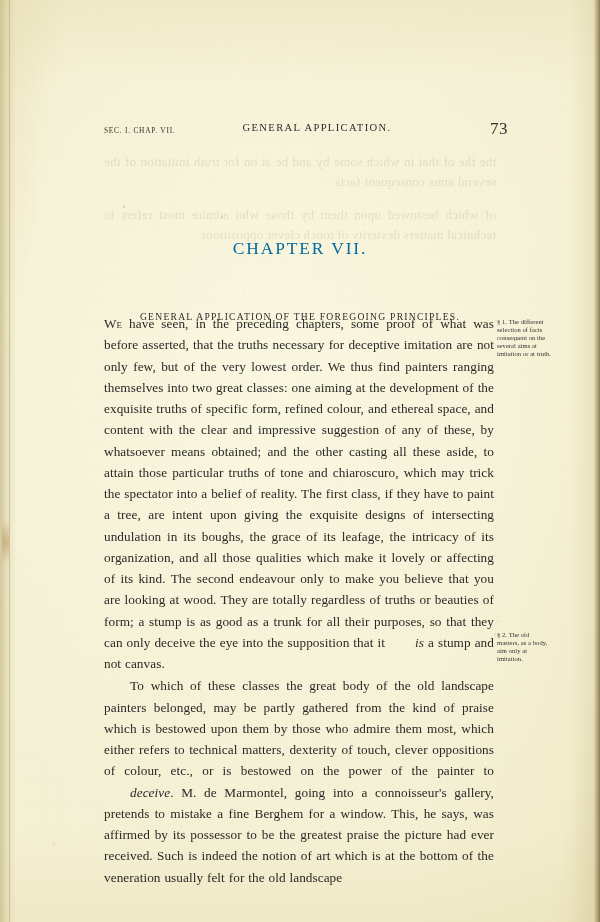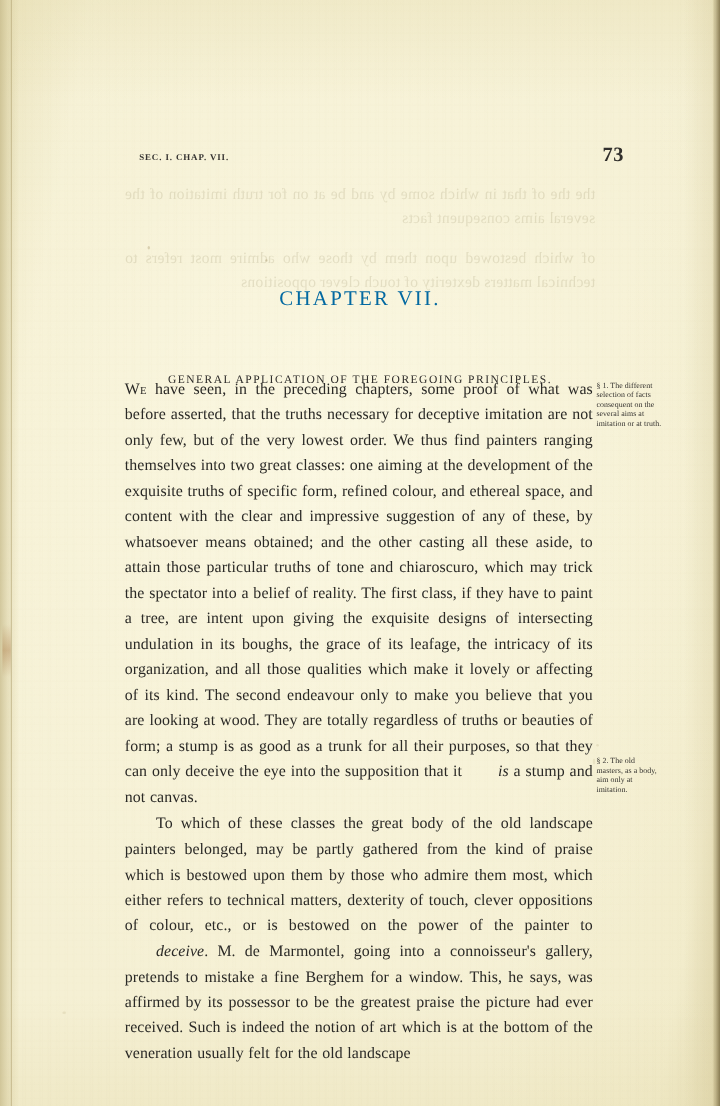--- a/index.html
+++ b/index.html
@@ -140,24 +140,23 @@
     letter-spacing: 0.2px;
     pointer-events: none;
     user-select: none;
     filter: blur(0.35px);
   }
   #bleed-top   { left: 104px; top: 152px;  width: 392px; }
   #bleed-mid   { left: 104px; top: 205px;  width: 392px; }
 
   #running-head {
     position: absolute;
-    left: 116px; top: 122px;
+    left: 104px; top: 122px;
     width: 400px;
     height: 18px;
-    font-weight: bold;
   }
   #sec-chap-label {
     position: absolute;
     left: 0; top: 4px;
     font-size: 7.4px;
     letter-spacing: 0.75px;
     font-variant: small-caps;
     color: #343230;
     white-space: nowrap;
   }
@@ -262,20 +261,21 @@
   <div class="binding-line"></div>
   <div class="binding-mark"></div>
   <div class="right-edge-soft"></div>
   <div class="right-edge"></div>
 
   <div class="bleed-block" id="bleed-top">the the of that in which some by and be at on for truth imitation of the several aims consequent facts</div>
   <div class="bleed-block" id="bleed-mid">of which bestowed upon them by those who admire most refers to technical matters dexterity of touch clever oppositions</div>
 
   <div id="running-head">
     <div id="sec-chap-label">SEC. I. CHAP. VII.</div>
+    <div id="running-title">GENERAL APPLICATION.</div>
     <div id="page-number">73</div>
   </div>
 
   <div id="chapter-heading">CHAPTER VII.</div>
   <div id="chapter-subtitle">GENERAL APPLICATION OF THE FOREGOING PRINCIPLES.</div>
 
   <div id="body-column">
     <p class="body-par"><span class="smallcap-open">We</span><span> have seen, in the preceding chapters, some proof of what was before asserted, that the truths necessary for deceptive imitation are not only few, but of the very lowest order.  We thus find painters ranging themselves into two great classes: one aiming at the development of the exquisite truths of specific form, refined colour, and ethereal space, and content with the clear and impressive suggestion of any of these, by whatsoever means obtained; and the other casting all these aside, to attain those particular truths of tone and chiaroscuro, which may trick the spectator into a belief of reality.  The first class, if they have to paint a tree, are intent upon giving the exquisite designs of intersecting undulation in its boughs, the grace of its leafage, the intricacy of its organization, and all those qualities which make it lovely or affecting of its kind.  The second endeavour only to make you believe that you are looking at wood.  They are totally regardless of truths or beauties of form; a stump is as good as a trunk for all their purposes, so that they can only deceive the eye into the supposition that it </span><span class="ital">is</span><span> a stump and not canvas.</span></p>
 
     <p class="body-par"><span>To which of these classes the great body of the old landscape painters belonged, may be partly gathered from the kind of praise which is bestowed upon them by those who admire them most, which either refers to technical matters, dexterity of touch, clever oppositions of colour, etc., or is bestowed on the power of the painter to </span><span class="ital">deceive</span><span>.  M. de Marmontel, going into a connoisseur's gallery, pretends to mistake a fine Berghem for a window.  This, he says, was affirmed by its possessor to be the greatest praise the picture had ever received.  Such is indeed the notion of art which is at the bottom of the veneration usually felt for the old landscape</span></p>

